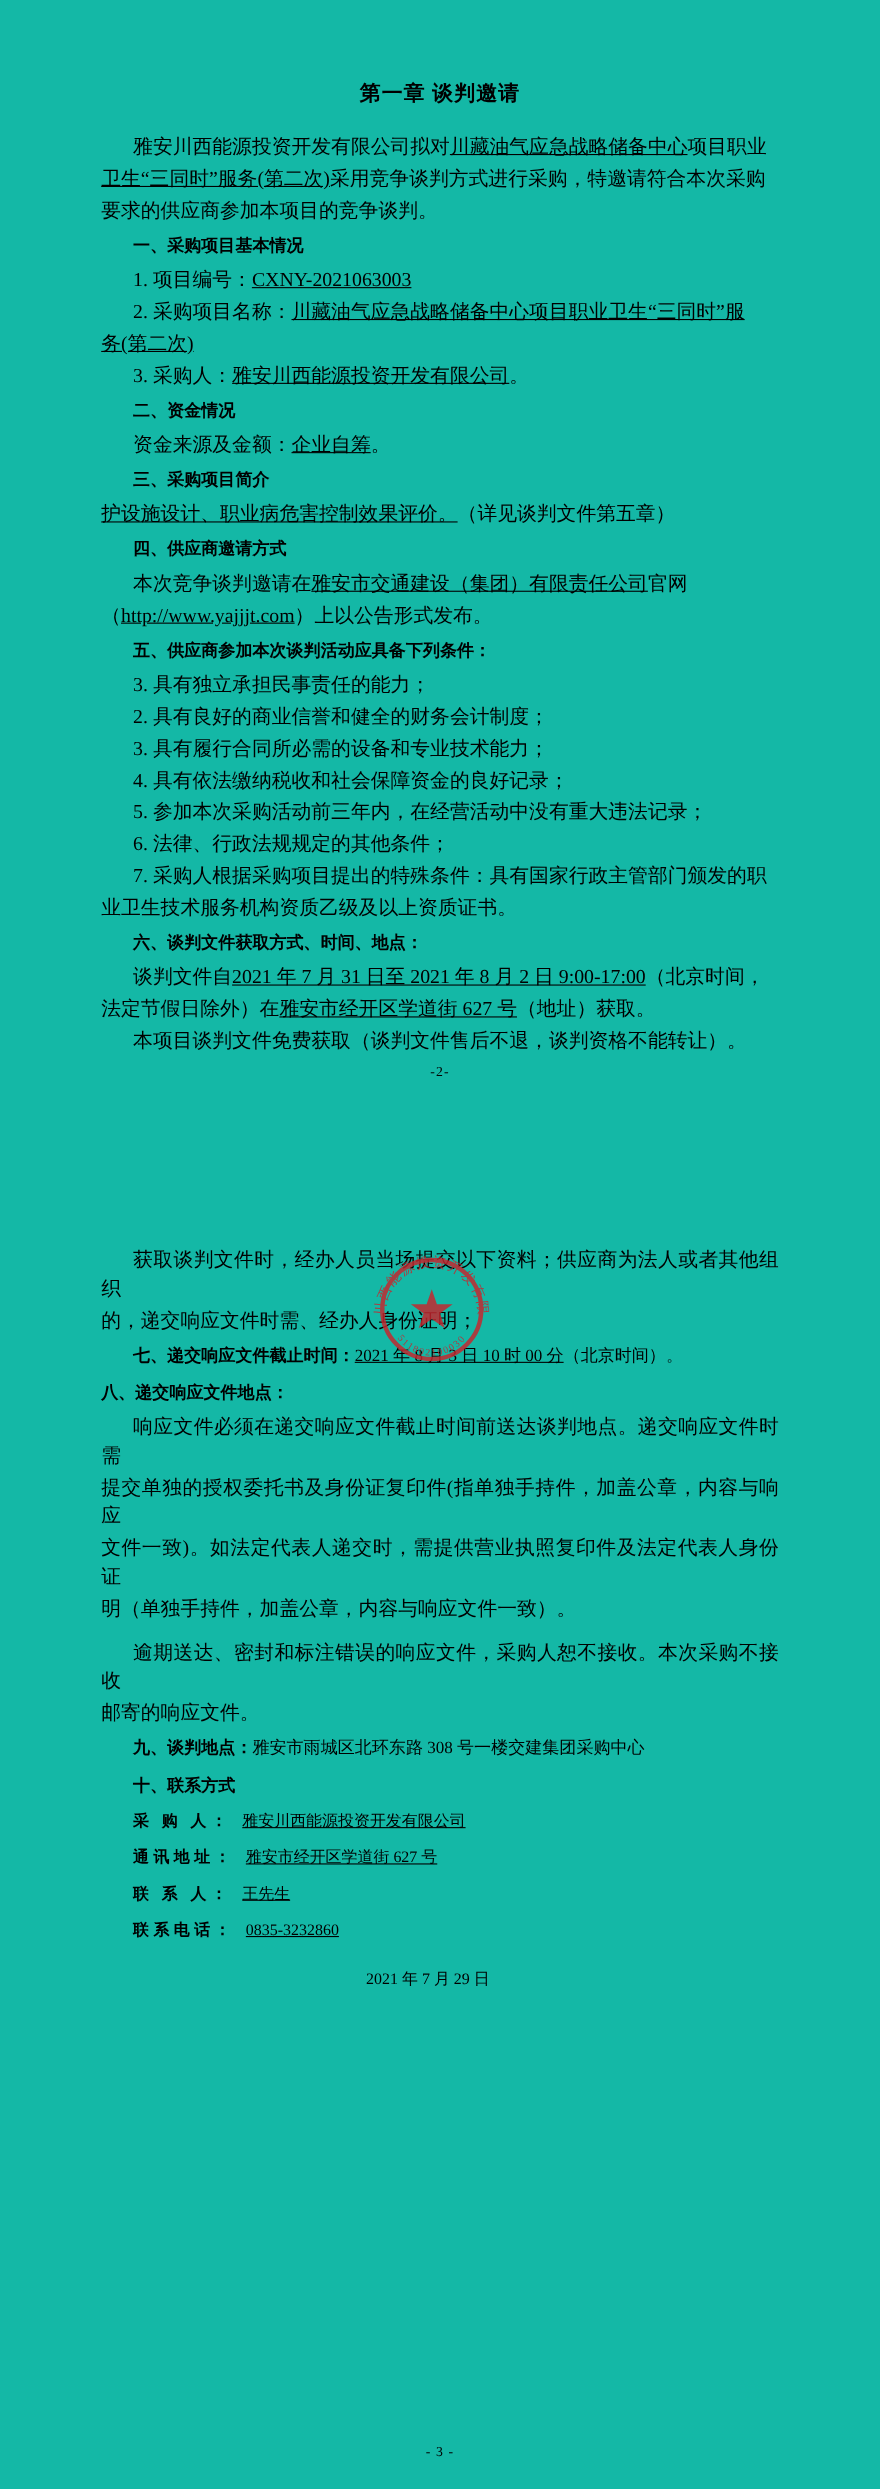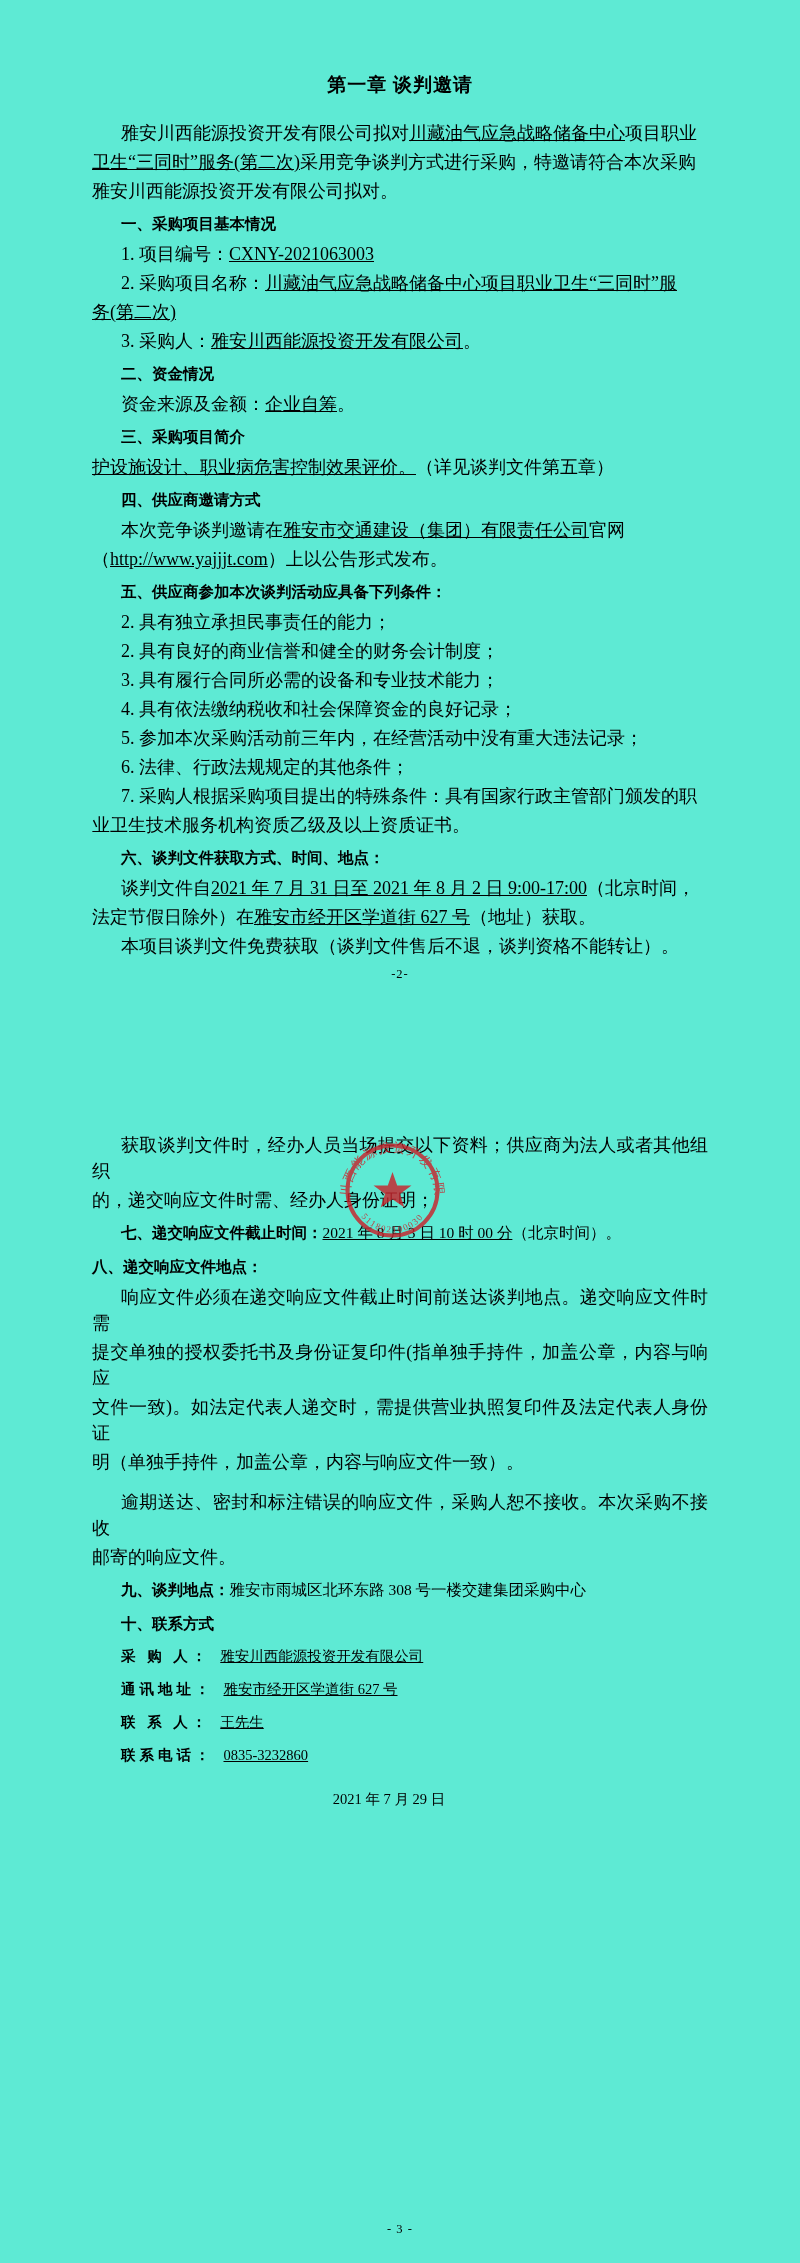--- a/index.html
+++ b/index.html
@@ -9,21 +9,21 @@
   }
   body {
     width: 800px;
     font-family: "Liberation Serif", "DejaVu Serif", serif;
     color: #000000;
   }
   .page {
     position: relative;
     width: 800px;
     min-height: 2263px;
-    background: #5eead4;
+    background: #14b8a6;
     box-sizing: border-box;
   }
   .doc-body {
     padding: 60px 92px 0 92px;
   }
   .chapter-title {
     text-align: center;
     font-size: 19px;
     font-weight: bold;
     letter-spacing: 1px;
@@ -118,21 +118,21 @@
   <div class="doc-body">
 
     <div class="chapter-title">第一章   谈判邀请</div>
 
     <p class="indent2">
       <span>雅安川西能源投资开发有限公司拟对</span><span class="u">川藏油气应急战略储备中心</span><span>项目职业</span>
     </p>
     <p>
       <span class="u">卫生“三同时”服务(第二次)</span><span>采用竞争谈判方式进行采购，特邀请符合本次采购</span>
     </p>
-    <p>雅安川西能源投资开发有限公司拟对。</p>
+    <p>要求的供应商参加本项目的竞争谈判。</p>
 
     <p class="section-head">一、采购项目基本情况</p>
     <p class="indent-num">
       <span>1. 项目编号：</span><span class="u">CXNY-2021063003</span>
     </p>
     <p class="indent-num">
       <span>2. 采购项目名称：</span><span class="u">川藏油气应急战略储备中心项目职业卫生“三同时”服</span>
     </p>
     <p>
       <span class="u">务(第二次)</span>
@@ -153,21 +153,21 @@
 
     <p class="section-head">四、供应商邀请方式</p>
     <p class="indent2">
       <span>本次竞争谈判邀请在</span><span class="u">雅安市交通建设（集团）有限责任公司</span><span>官网</span>
     </p>
     <p>
       <span>（</span><span class="u">http://www.yajjjt.com</span><span>）上以公告形式发布。</span>
     </p>
 
     <p class="section-head">五、供应商参加本次谈判活动应具备下列条件：</p>
-    <p class="indent-num">2. 具有独立承担民事责任的能力；</p>
+    <p class="indent-num">3. 具有独立承担民事责任的能力；</p>
     <p class="indent-num">2. 具有良好的商业信誉和健全的财务会计制度；</p>
     <p class="indent-num">3. 具有履行合同所必需的设备和专业技术能力；</p>
     <p class="indent-num">4. 具有依法缴纳税收和社会保障资金的良好记录；</p>
     <p class="indent-num">5. 参加本次采购活动前三年内，在经营活动中没有重大违法记录；</p>
     <p class="indent-num">6. 法律、行政法规规定的其他条件；</p>
     <p class="indent-num">7. 采购人根据采购项目提出的特殊条件：具有国家行政主管部门颁发的职</p>
     <p>业卫生技术服务机构资质乙级及以上资质证书。</p>
 
     <p class="section-head">六、谈判文件获取方式、时间、地点：</p>
     <p class="indent2">

